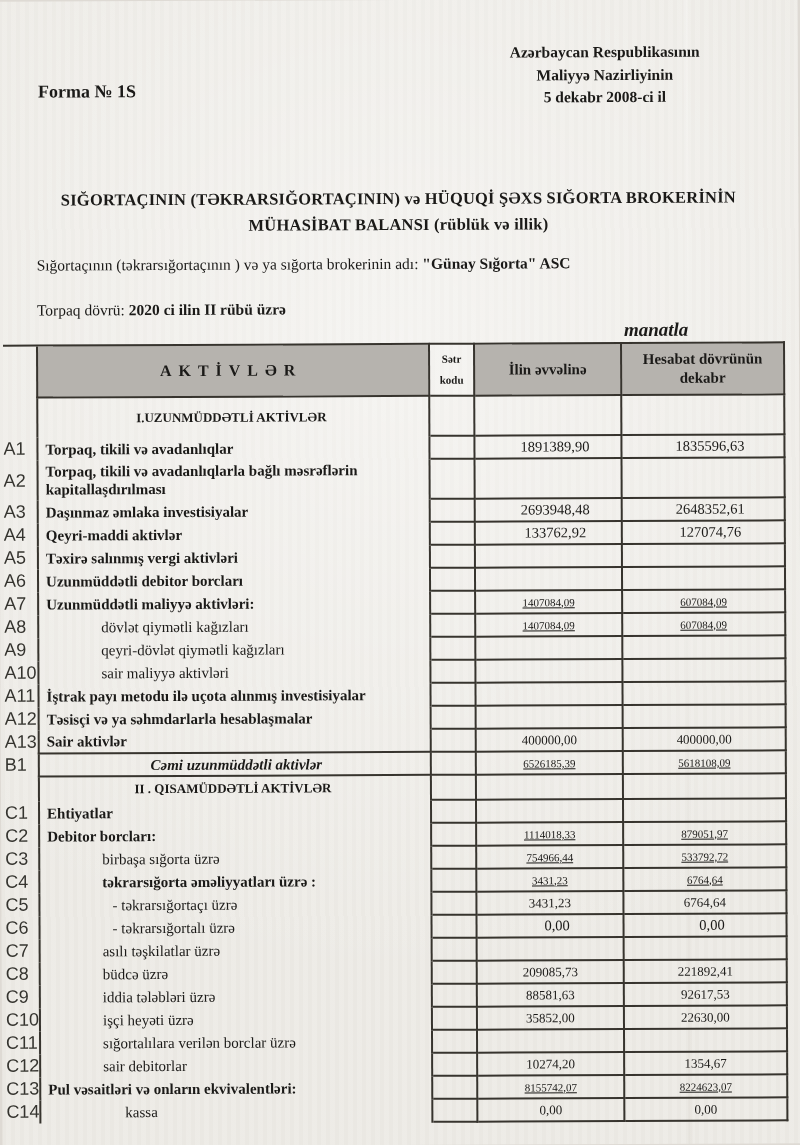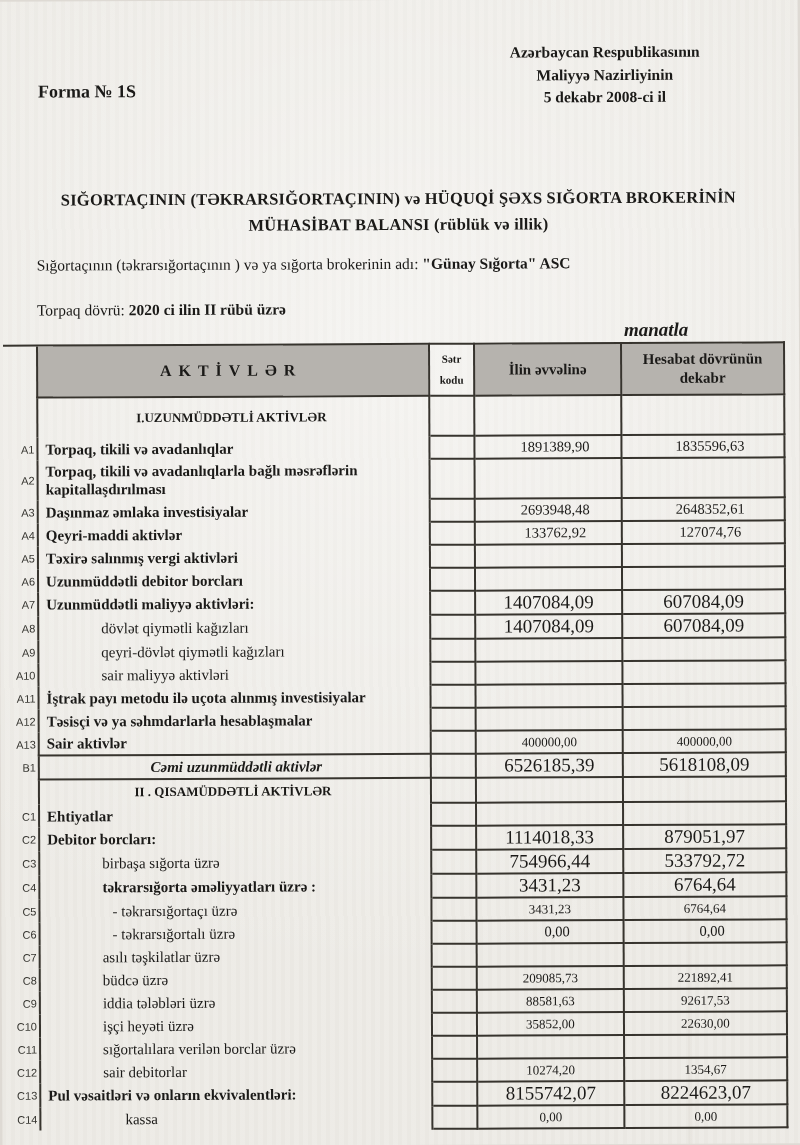--- a/index.html
+++ b/index.html
@@ -39,32 +39,32 @@
     position:absolute;left:4px;top:343px;width:781px;
     border-collapse:collapse;table-layout:fixed;
   }
   col.c-gut{width:34px;} col.c-name{width:392px;} col.c-code{width:45px;}
   col.c-v1{width:147px;} col.c-v2{width:163px;}
   td{vertical-align:middle;overflow:hidden;}
   tr{height:23px;}
   tr.h52{height:52px;} tr.h40{height:40px;} tr.h25{height:25px;}
   .gut{
     border:none;font-family:"Liberation Sans","DejaVu Sans",sans-serif;
-    font-size:11px;color:#35342f;text-align:right;padding:0 2px 0 0;
+    font-size:18px;color:#35342f;text-align:left;padding:0 2px 0 0;
   }
   .name{
     border-left:2px solid #37342e;border-right:2px solid #37342e;
     padding:1px 4px 1px 7px;font-size:15px;font-weight:bold;line-height:18px;
   }
   .cd,.val{
     border:2px solid #37342e;text-align:center;padding:0 2px;
   }
   .val{font-size:13px;}
   tr.vmd .val{font-size:14.5px;padding-left:16px;}
-  tr.vlg .val{font-size:19px;}
+  tr.vlg .val{font-size:11px;text-decoration:underline;}
   tr.hd .name{background:#b6b3ae;text-align:center;font-size:16px;letter-spacing:7px;padding-left:0;}
   tr.hd .cd{font-weight:bold;font-size:11px;line-height:21px;background:transparent;}
   tr.hd .val{background:#b6b3ae;font-weight:bold;font-size:15px;line-height:19px;}
   tr.hd td{border-top:2px solid #37342e;}
   tr.hrb .name{border-bottom:2px solid #37342e;}
   tr.sec .name{text-align:center;font-size:13px;font-weight:bold;padding-left:0;}
   tr.tot .name{text-align:center;font-style:italic;font-size:15px;}
   tr.reg .name{font-weight:normal;}
   tr.i1 .name{padding-left:62px;}
   tr.i2 .name{padding-left:72px;}

